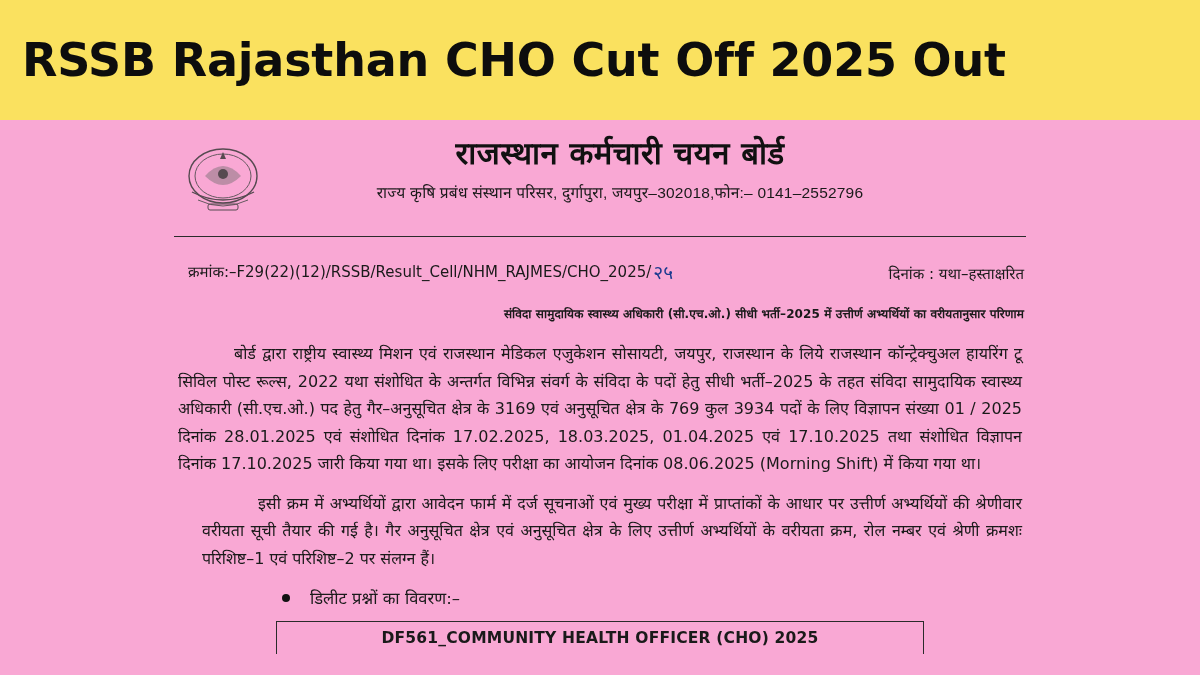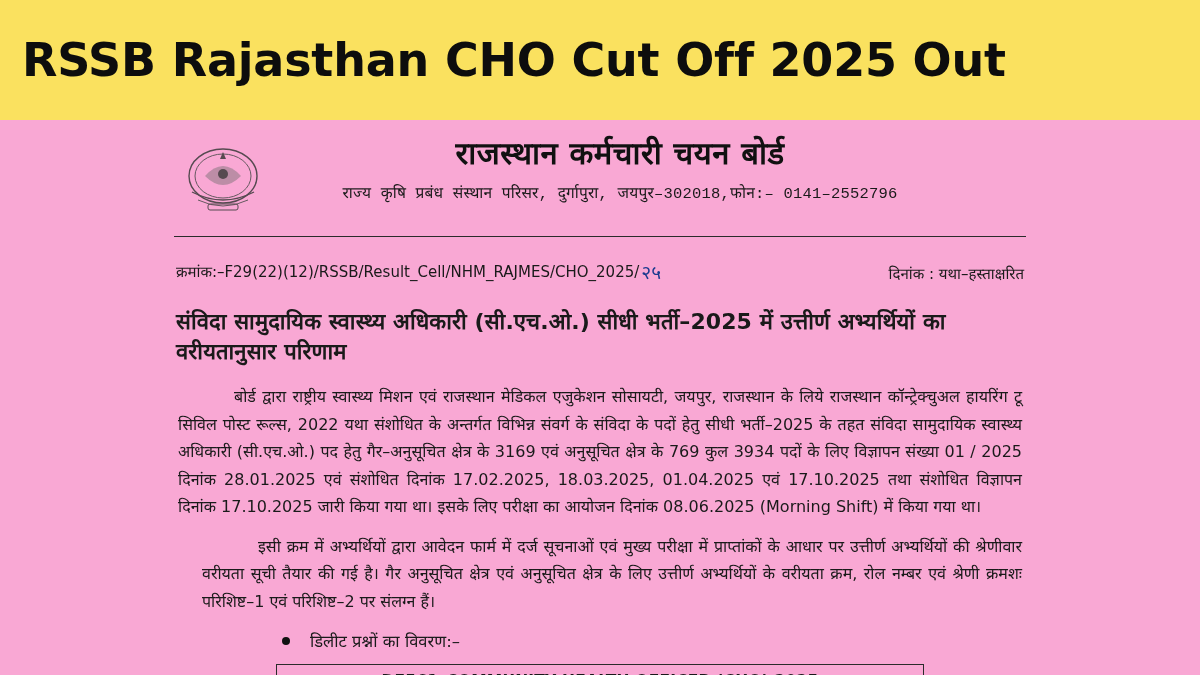--- a/index.html
+++ b/index.html
@@ -81,21 +81,21 @@
   }
   .org-name {
     font-family: "DejaVu Sans", sans-serif;
     font-size: 31px;
     font-weight: bold;
     color: #111;
     letter-spacing: 0.5px;
     line-height: 1.25;
   }
   .org-addr {
-    font-family: Liberation Mono, monospace;
+    font-family: Liberation Sans, sans-serif;
     font-size: 15.5px;
     color: #1a1a1a;
     margin-top: 8px;
     letter-spacing: 0.2px;
   }
   .rule {
     border-top: 1.6px solid #2b2b2b;
     margin: 10px 4px 0 4px;
   }
 
@@ -104,42 +104,43 @@
     display: flex;
     justify-content: space-between;
     align-items: flex-end;
     margin-top: 14px;
     padding: 0 6px;
     font-family: "DejaVu Sans", sans-serif;
     font-size: 15px;
   }
   .ref-left {
     white-space: nowrap;
+    margin-left: 12px;
   }
   .ref-hand {
     font-family: "DejaVu Serif", serif;
     font-size: 19px;
     color: #1b3a8f;
     margin-left: 2px;
     position: relative;
     top: 2px;
   }
   .ref-right {
     white-space: nowrap;
     margin-top: 12px;
   }
 
   
   .subject {
     margin-top: 22px;
     padding: 0 6px;
     font-family: "DejaVu Sans", sans-serif;
-    font-size: 22px;
-    font-weight: bold;
-    text-align: left;
+    font-size: 12px;
+    font-weight: bold;
+    text-align: right;
     letter-spacing: 0.1px;
   }
 
   
   .para {
     margin-top: 18px;
     padding: 0 8px;
     font-family: "DejaVu Sans", sans-serif;
     font-size: 16px;
     line-height: 1.72;

